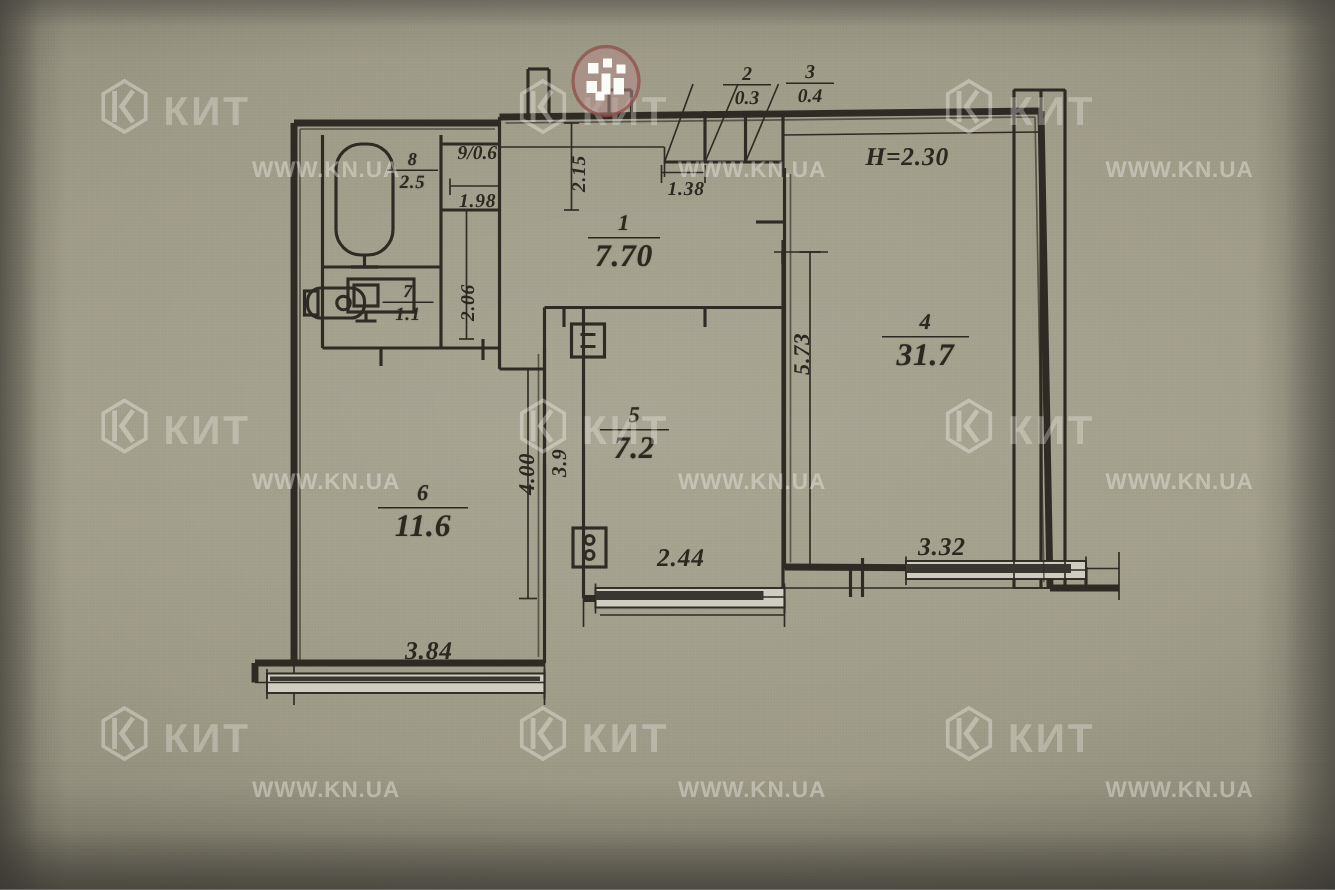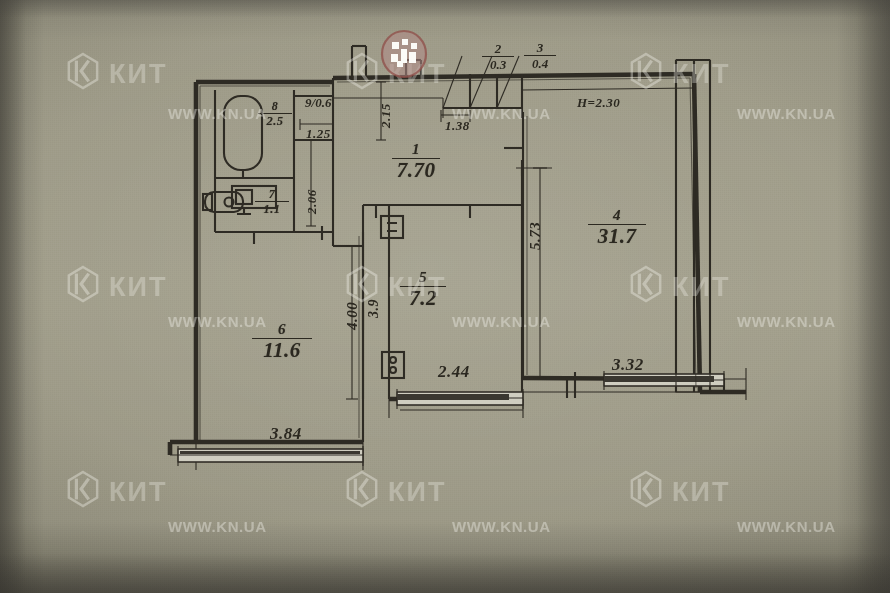--- a/index.html
+++ b/index.html
@@ -302,23 +302,23 @@
   <div class="room sm" style="left:258px;top:100px;width:34px;">
     <span class="num">8</span>
     <span class="bar"></span>
     <span class="area">2.5</span>
   </div>
 
   <div class="slashtag" style="left:305px;top:94px;width:44px;text-align:left;">
     <span class="n" style="display:inline;">9</span><span style="font-size:13px;">/</span><span class="a" style="display:inline;">0.6</span>
   </div>
 
-  <div class="dim" style="left:577px;top:95px;font-size:13px;">H=2.30</div>
-
-  <div class="dim" style="left:306px;top:126px;font-size:13px;">1.25</div>
+  <div class="dim" style="left:577px;top:95px;font-size:17px;">H=2.30</div>
+
+  <div class="dim" style="left:306px;top:126px;font-size:13px;">1.98</div>
 
   <div class="dim v" style="left:378px;top:128px;transform:rotate(-90deg);font-size:13px;">2.15</div>
 
   <div class="dim" style="left:445px;top:118px;font-size:13px;">1.38</div>
 
   <div class="dim v" style="left:304px;top:214px;transform:rotate(-90deg);font-size:13px;">2.06</div>
 
   <div class="dim v" style="left:527px;top:250px;transform:rotate(-90deg);font-size:15px;">5.73</div>
 
   <div class="dim v" style="left:344px;top:330px;transform:rotate(-90deg);font-size:15px;">4.00</div>

